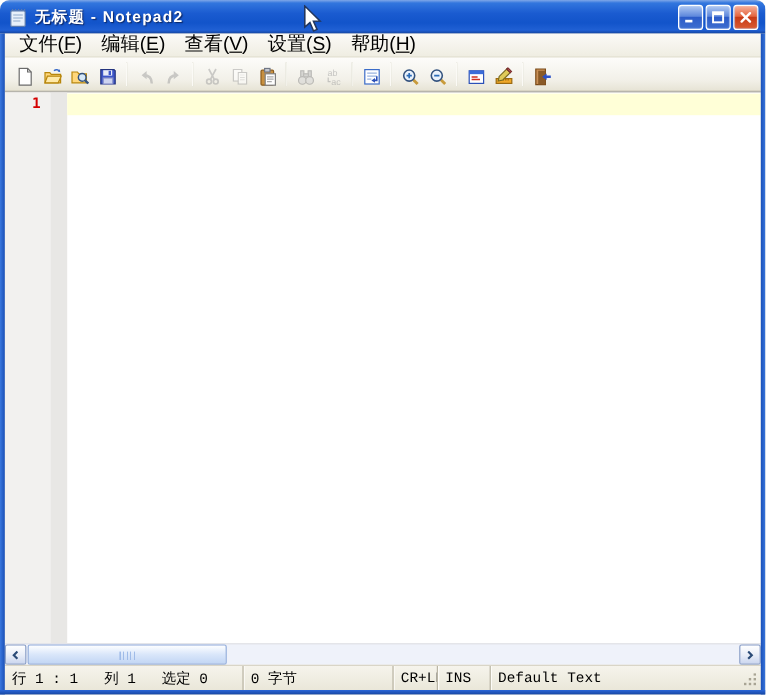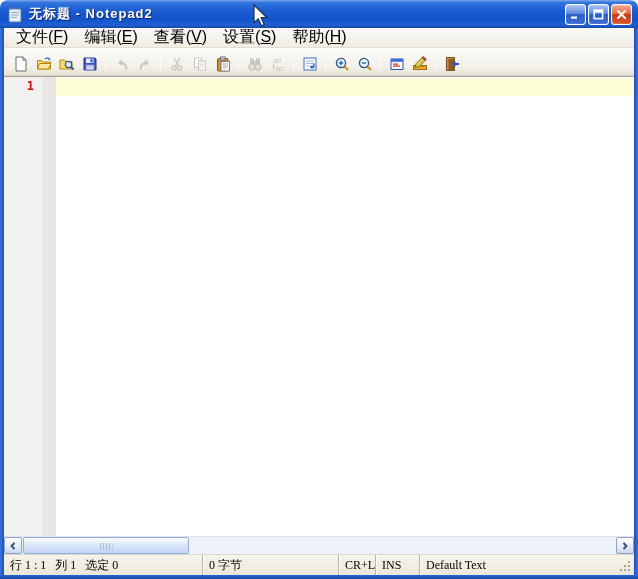--- a/index.html
+++ b/index.html
@@ -81,21 +81,21 @@
   .sb-grip{
     position:absolute; left:50%; top:5px; width:13px; height:7px; transform:translateX(-50%);
     background:repeating-linear-gradient(90deg,#9FBBE8 0 1px,transparent 1px 3px);
   }
   
   .statusbar{
     position:absolute; left:4px; top:554px; width:630px; height:21px;
     background:linear-gradient(180deg,#F6F4EC,#EAE7D9);
     border-top:1px solid #D9D5C7;
     display:flex; align-items:center;
-    font-family:Liberation Serif, serif;
+    font-family:Liberation Mono, monospace;
     font-size:12px; color:#000;
   }
   .sseg{ height:100%; display:flex; align-items:center; padding-left:6px; white-space:pre; overflow:hidden; }
   .sseg + .sseg{ border-left:1px solid #B9B5A5; box-shadow:inset 1px 0 0 #FDFCF8; }
   .grip{ position:absolute; right:2px; bottom:2px; }
   
   .b-left,.b-right{ position:absolute; top:28px; bottom:0; width:4px;
     background:linear-gradient(90deg,#3A77DE,#1A50B8); }
   .b-left{ left:0; } .b-right{ right:0; background:linear-gradient(90deg,#1A50B8,#3A77DE); }
   .b-bottom{ position:absolute; left:0; bottom:0; width:100%; height:4px;
@@ -295,21 +295,21 @@
     </div>
     <div class="sb-btn sb-right">
       <svg width="8" height="8" viewBox="0 0 8 8">
           <path d="M2.5 1l3 3-3 3" fill="none" stroke="#2B4B77" stroke-width="1.8"></path>
         </svg>
     </div>
   </div>
 
   <div class="statusbar">
     <div class="sseg" style="width:198px">行 1 : 1   列 1   选定 0</div>
-    <div class="sseg" style="width:136px">0 字节</div>
+    <div class="sseg" style="width:125px">0 字节</div>
     <div class="sseg" style="width:37px">CR+LF</div>
     <div class="sseg" style="width:44px">INS</div>
     <div class="sseg" style="width:158px">Default Text</div>
     <svg class="grip" width="12" height="12" viewBox="0 0 12 12">
       <rect x="8" y="8" width="2" height="2" fill="#A8A494"></rect>
         <rect x="8" y="4" width="2" height="2" fill="#A8A494"></rect>
       <rect x="4" y="8" width="2" height="2" fill="#A8A494"></rect>
         <rect x="8" y="0" width="2" height="2" fill="#A8A494"></rect>
       <rect x="0" y="8" width="2" height="2" fill="#A8A494"></rect>
         <rect x="4" y="4" width="2" height="2" fill="#A8A494"></rect>

